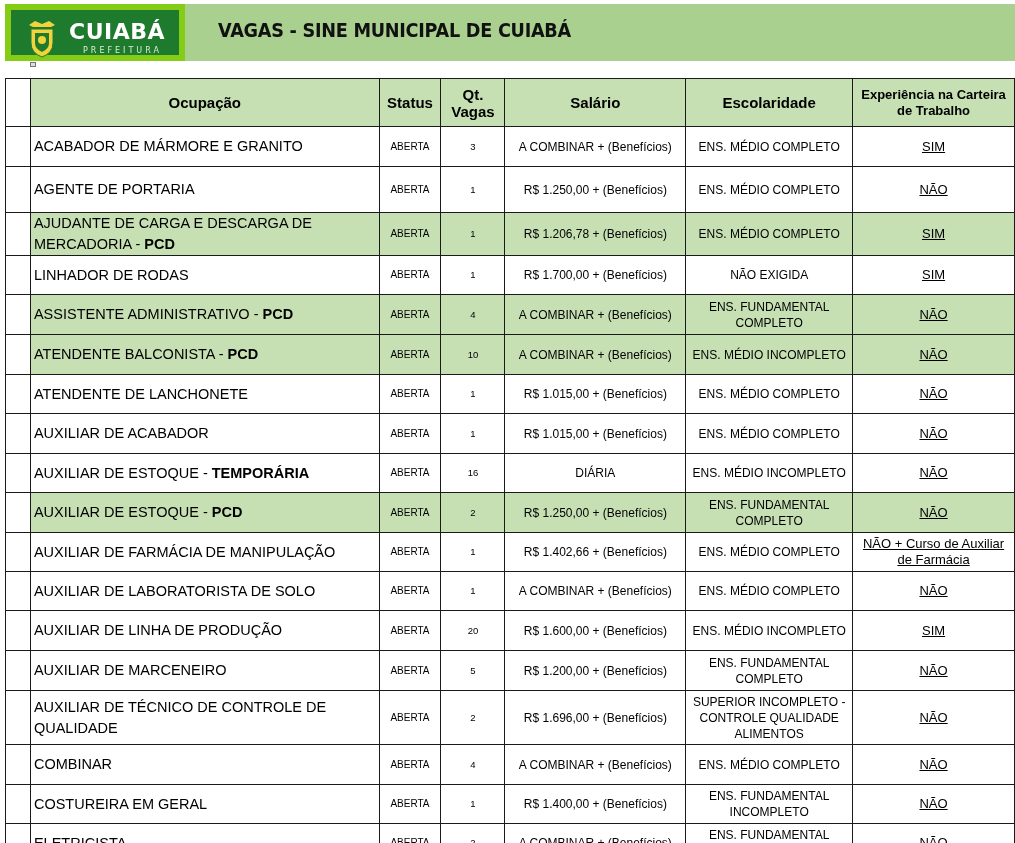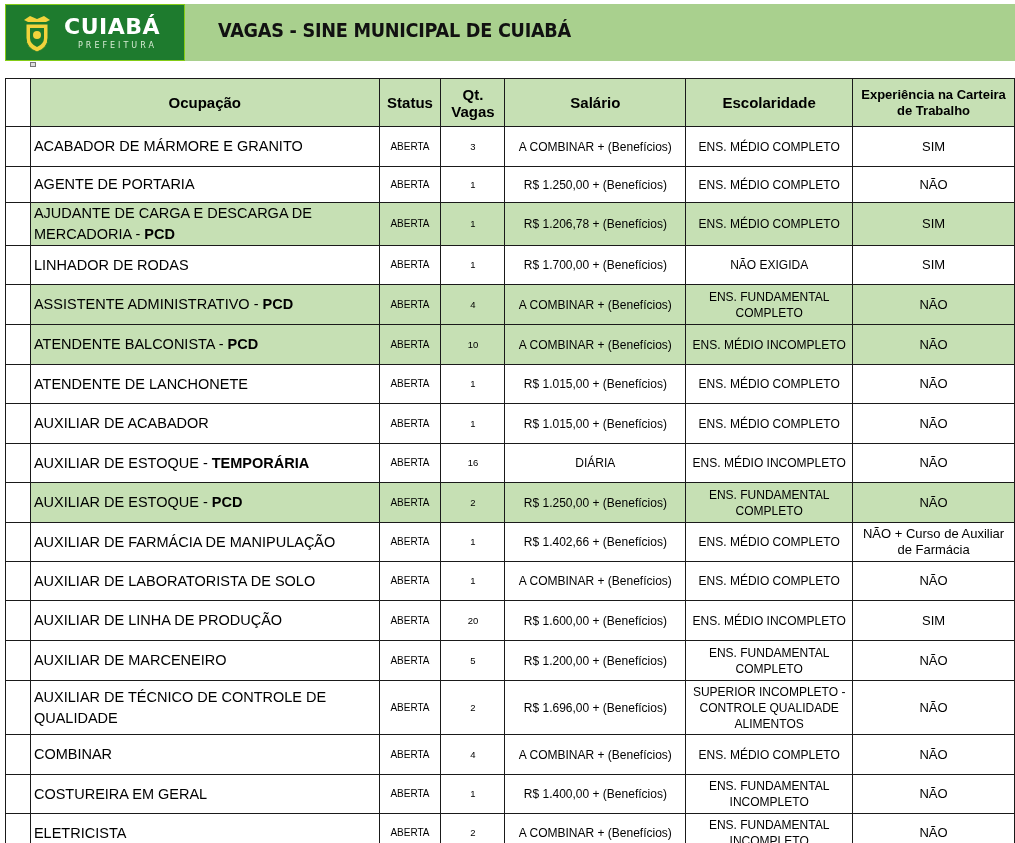--- a/index.html
+++ b/index.html
@@ -1,34 +1,34 @@
 <!DOCTYPE html>
 <html><head>
 <meta charset="utf-8">
 <style>
   html, body { margin: 0; padding: 0; background: #ffffff; }
   body { width: 1015px; height: 843px; overflow: hidden; position: relative; font-family: "Liberation Sans", "DejaVu Sans", sans-serif; color: #000; }
 
   .title-bar { position: absolute; left: 5px; top: 4px; width: 1010px; height: 57px; background: #a9d08e; }
-  .logo { position: absolute; left: 5px; top: 4px; width: 180px; height: 57px; background: #1e7b2e; border: 1px solid #84cc16; box-sizing: border-box; display: flex; align-items: center; }
+  .logo { position: absolute; left: 5px; top: 4px; width: 180px; height: 57px; background: #1e7b2e; border: 6px solid #84cc16; box-sizing: border-box; display: flex; align-items: center; }
   .crest { position: absolute; left: 16px; top: 9px; width: 30px; height: 40px; }
   .logo-name { position: absolute; left: 58px; top: 9px; font-family: "DejaVu Sans", sans-serif; font-weight: bold; font-size: 22px; color: #ffffff; letter-spacing: 0.5px; line-height: 26px; }
   .logo-sub { position: absolute; left: 72px; top: 36px; font-family: "DejaVu Sans", sans-serif; font-size: 8px; color: #d8ecd5; letter-spacing: 3px; }
   .page-title { position: absolute; left: 218px; top: 19px; font-family: "DejaVu Sans", sans-serif; font-weight: bold; font-size: 19px; color: #111; letter-spacing: -0.3px; transform: scaleX(0.93); transform-origin: left center; }
 
   .grid { position: absolute; left: 5px; top: 78px; border-collapse: collapse; table-layout: fixed; }
   .grid td, .grid th { border: 1.5px solid #1a1a1a; padding: 0 3px; vertical-align: middle; }
   .grid th { background: #c6e0b4; font-weight: bold; font-size: 15px; text-align: center; line-height: 17px; }
   .grid th.blank { background: #ffffff; }
   .grid td.blank { background: #ffffff; }
   .grid td { font-size: 12px; text-align: center; line-height: 16px; }
   .grid td.occ { text-align: left; font-size: 14.5px; line-height: 21px; padding-left: 3px; }
   .grid td.status { font-size: 10px; }
   .grid td.qty { font-size: 9.5px; }
-  .grid td.exp { font-size: 13px; }
+  .grid td.exp { font-size: 13px; text-decoration: underline; }
   .grid tr.pcd td:not(.blank) { background: #c6e0b4; }
   .grid th.exp-h { font-size: 13px; line-height: 16px; }
   .tag { font-weight: bold; }
   .ctl { position: absolute; left: 30px; top: 62px; width: 6px; height: 5px; background: #ddd; border: 1px solid #777; box-sizing: border-box; }
 </style>
 </head>
 <body>
 
 <div class="title-bar"></div>
 <div class="logo">
@@ -67,21 +67,21 @@
   <tbody id="rows">
       <tr style="height: 40px;">
         <td class="blank"></td>
         <td class="occ"><span>ACABADOR DE MÁRMORE E GRANITO</span></td>
         <td class="status">ABERTA</td>
         <td class="qty">3</td>
         <td class="salary">A COMBINAR + (Benefícios)</td>
         <td class="edu">ENS. MÉDIO COMPLETO</td>
         <td class="exp">SIM</td>
       </tr>
-      <tr style="height: 36px;">
+      <tr style="height: 46px;">
         <td class="blank"></td>
         <td class="occ"><span>AGENTE DE PORTARIA</span></td>
         <td class="status">ABERTA</td>
         <td class="qty">1</td>
         <td class="salary">R$ 1.250,00 + (Benefícios)</td>
         <td class="edu">ENS. MÉDIO COMPLETO</td>
         <td class="exp">NÃO</td>
       </tr>
       <tr class="pcd" style="height: 33px;">
         <td class="blank"></td>

